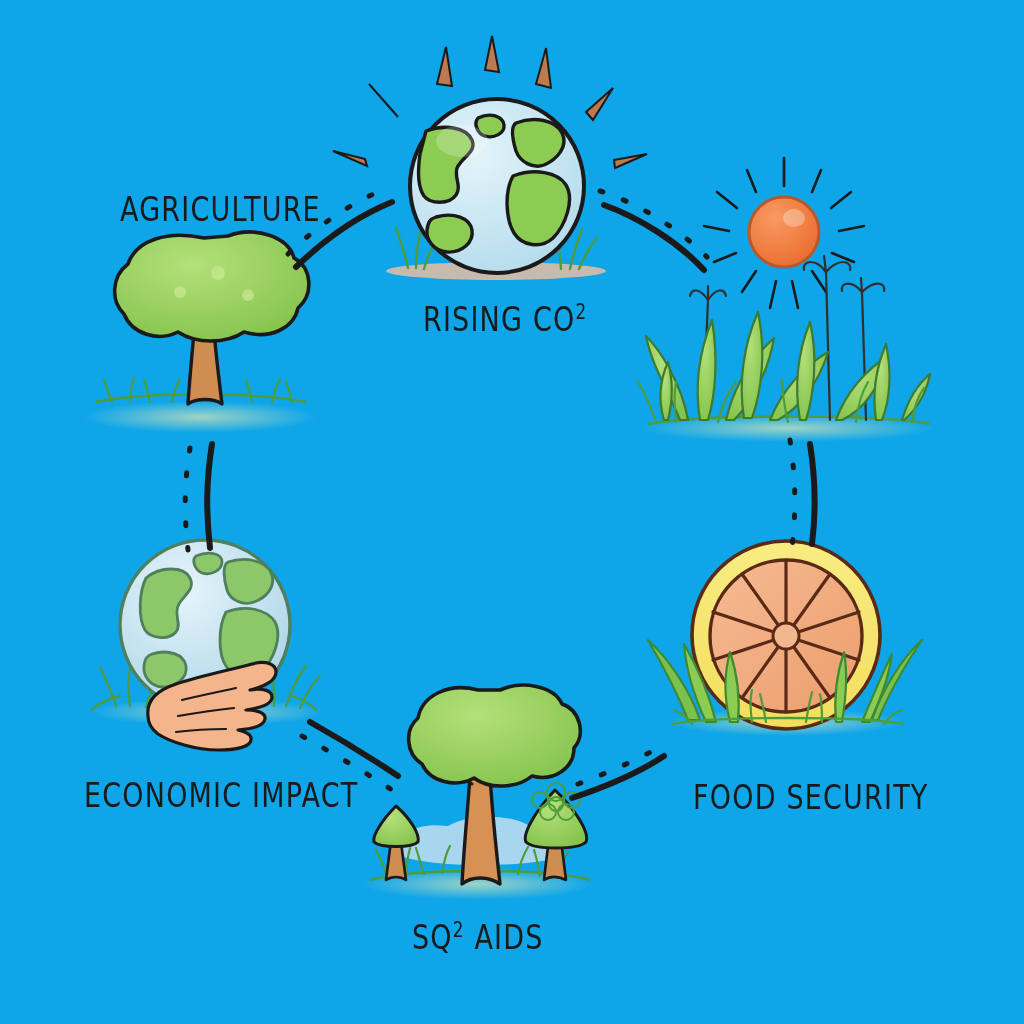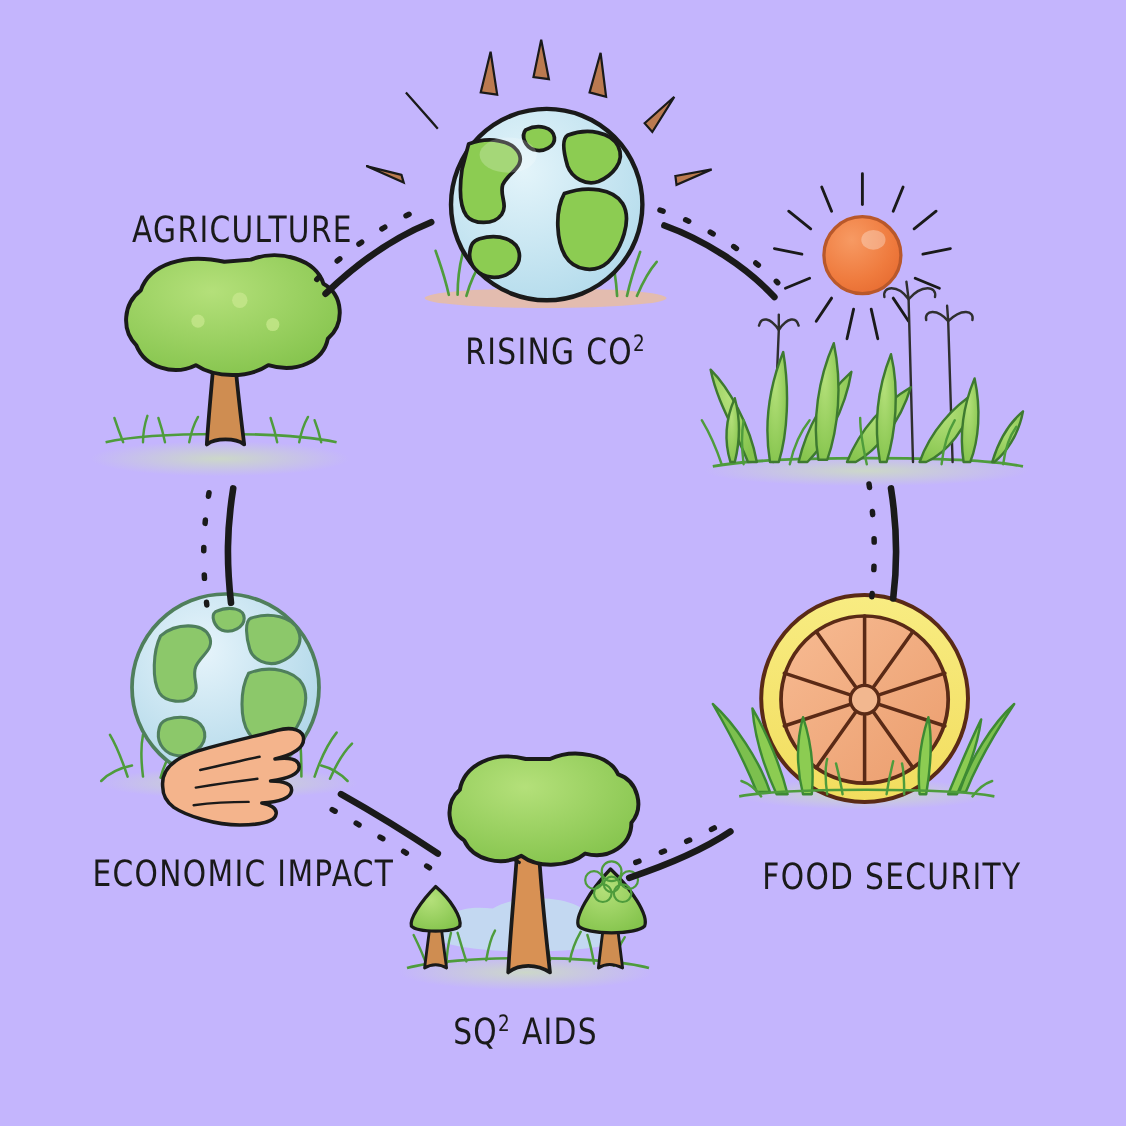--- a/index.html
+++ b/index.html
@@ -37,21 +37,21 @@
     transform-origin: left center;
   }
   .node-label sup {
     font-size: 0.62em;
     vertical-align: super;
   }
 </style>
 </head>
 <body style="background: rgb(251, 252, 246);">
 
-<div id="canvas" style="background: #c4b5fd;">
+<div id="canvas" style="background: #0ea5e9;">
 
   <svg class="layer" viewBox="0 0 1024 1024">
     <defs>
       <radialGradient id="gOcean" cx="38%" cy="32%" r="72%">
         <stop offset="0%" stop-color="#e3f4fa"></stop>
         <stop offset="100%" stop-color="#b5dcec"></stop>
       </radialGradient>
       <radialGradient id="gOcean2" cx="38%" cy="30%" r="75%">
         <stop offset="0%" stop-color="#e6f4fb"></stop>
         <stop offset="100%" stop-color="#aed6e8"></stop>

